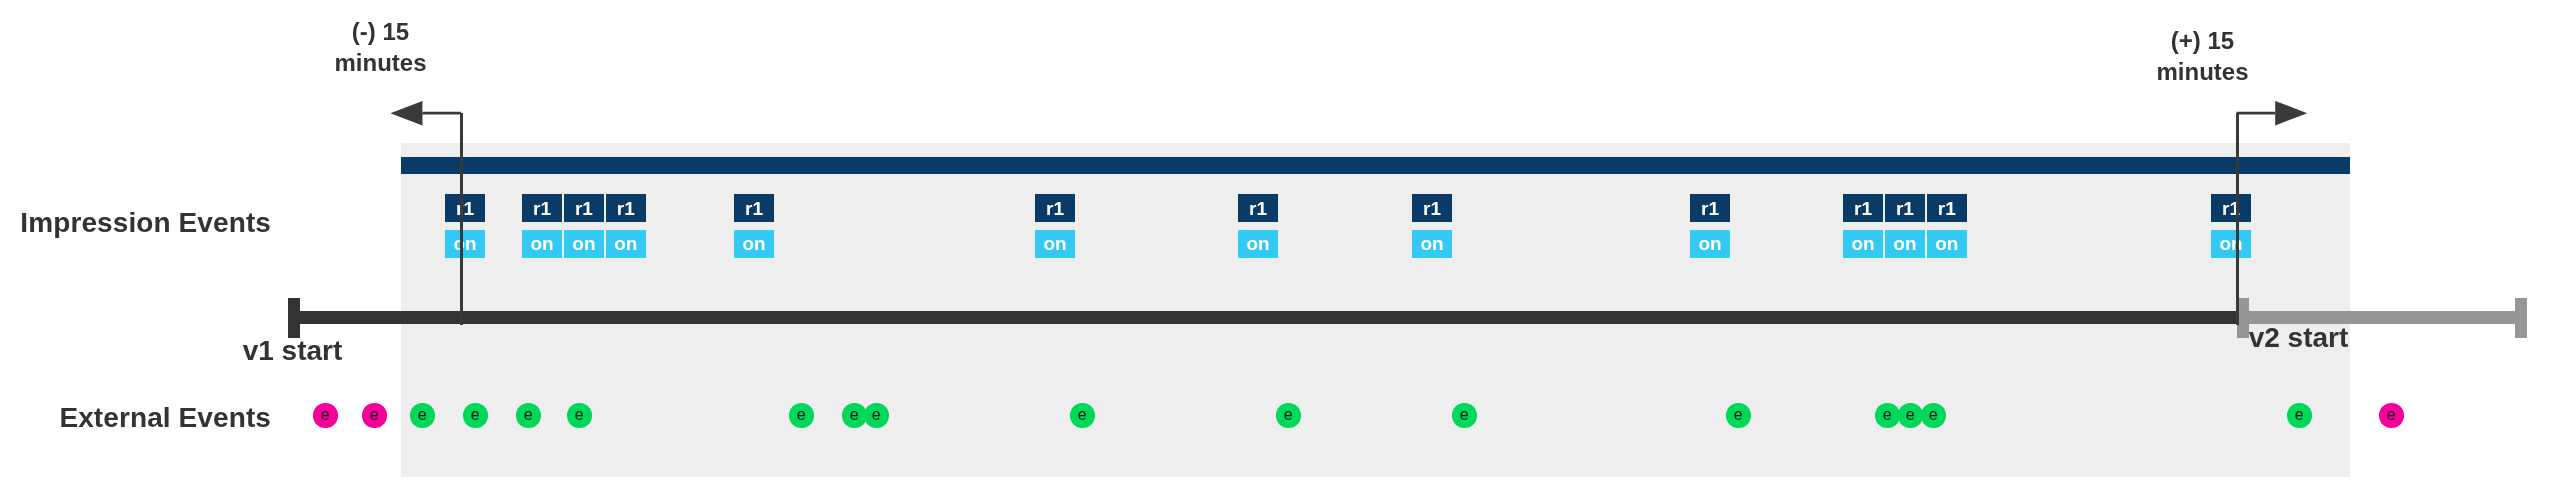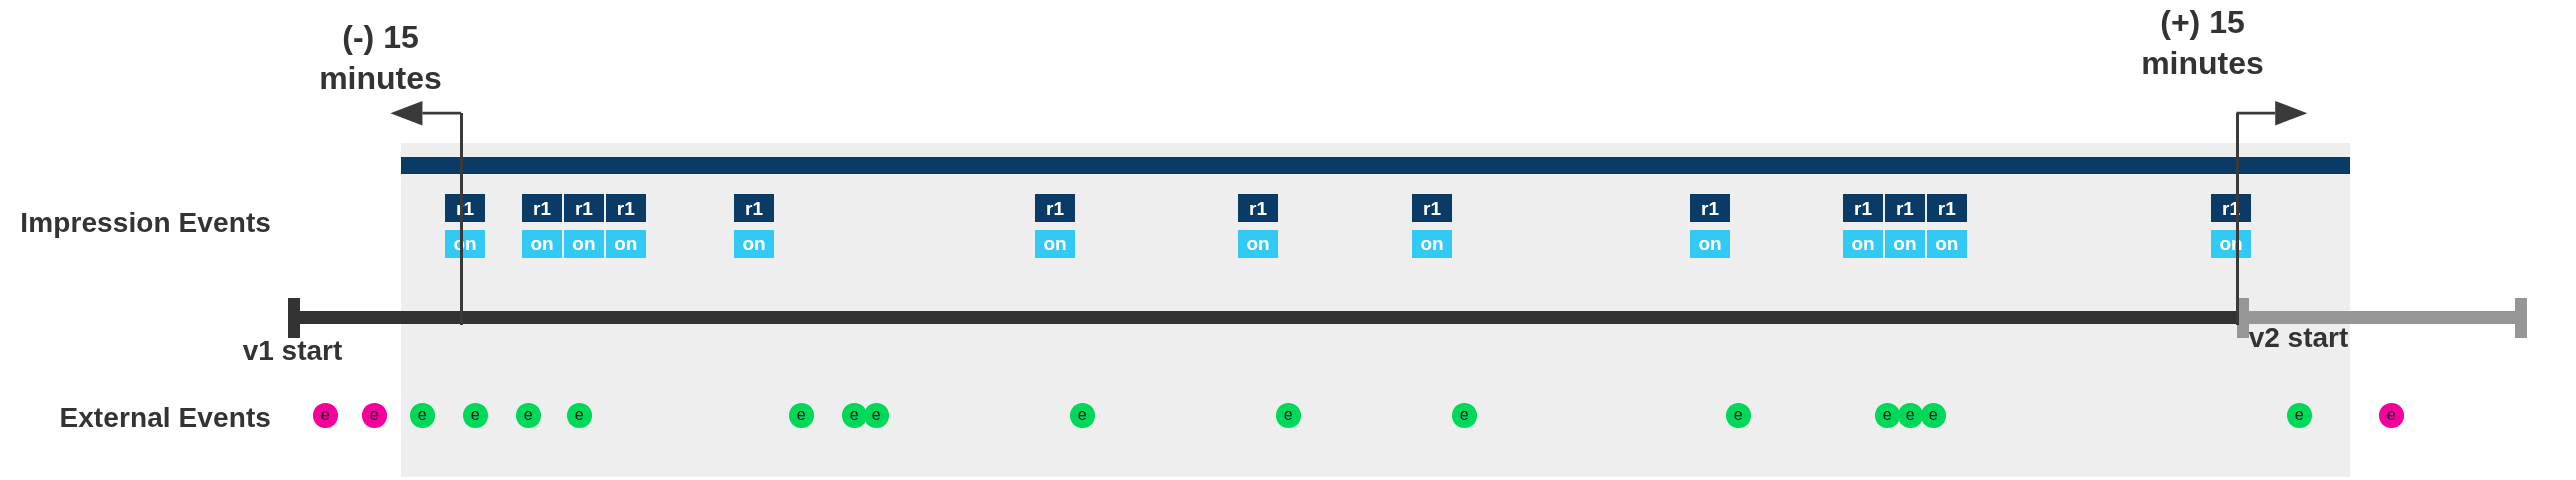--- a/index.html
+++ b/index.html
@@ -102,21 +102,21 @@
     font-weight: 700;
     color: #333333;
     white-space: nowrap;
     line-height: 1;
     text-align: center;
   }
 
   
   .offset-annotation {
     position: absolute;
-    font-size: 32px;
+    font-size: 24px;
     font-weight: 700;
     color: #333333;
     white-space: nowrap;
     line-height: 1.28;
     text-align: center;
   }
   .offset-annotation .line { display: block; }
 
   
   .drop-line {
@@ -257,21 +257,21 @@
       <div class="axis-cap gray" style="left: 2515px; top: 298px; background: rgb(150, 150, 150);"></div>
       <div class="start-label" style="left: 2157px; width: 283px; top: 324px;">v2 start</div>
     </div>
 
   <div id="annotation-host">
       <div class="offset-annotation" style="left: 277px; width: 207px; top: 17px;">
         <span class="line">(-) 15</span>
         <span class="line">minutes</span>
       </div>
       <div class="drop-line" style="left: 460px; top: 113px; height: 212px;"></div>
-      <div class="offset-annotation" style="left: 2099px; width: 207px; top: 2px;">
+      <div class="offset-annotation" style="left: 2099px; width: 207px; top: 26px;">
         <span class="line">(+) 15</span>
         <span class="line">minutes</span>
       </div>
       <div class="drop-line" style="left: 2236px; top: 113px; height: 212px;"></div>
     </div>
 
   <div id="dot-host">
       <div class="event-dot outside" style="left: 313px; top: 403px; width: 24.5px; height: 24.5px; background: rgb(245, 0, 155);">e</div>
       <div class="event-dot outside" style="left: 362px; top: 403px; width: 24.5px; height: 24.5px; background: rgb(245, 0, 155);">e</div>
       <div class="event-dot inside" style="left: 410px; top: 403px; width: 24.5px; height: 24.5px; background: rgb(0, 216, 90);">e</div>

